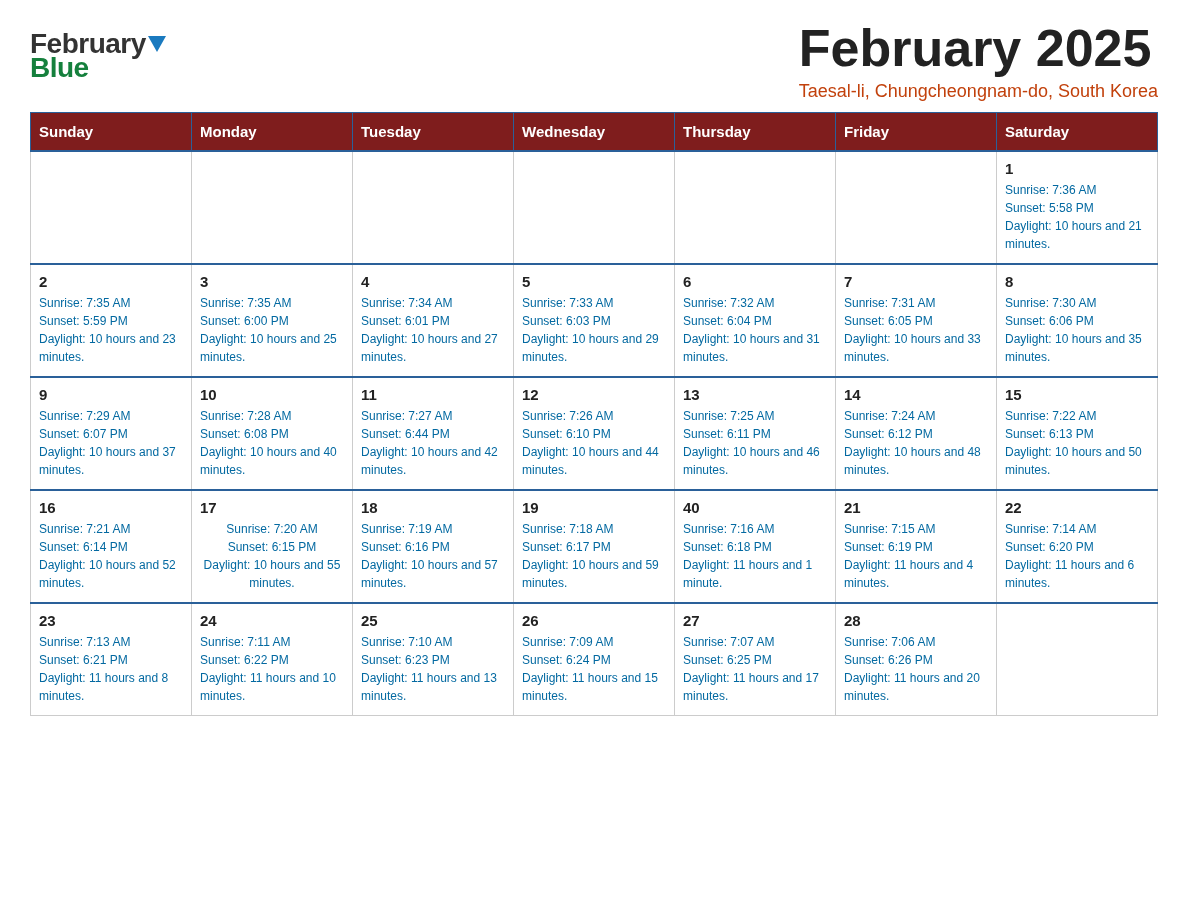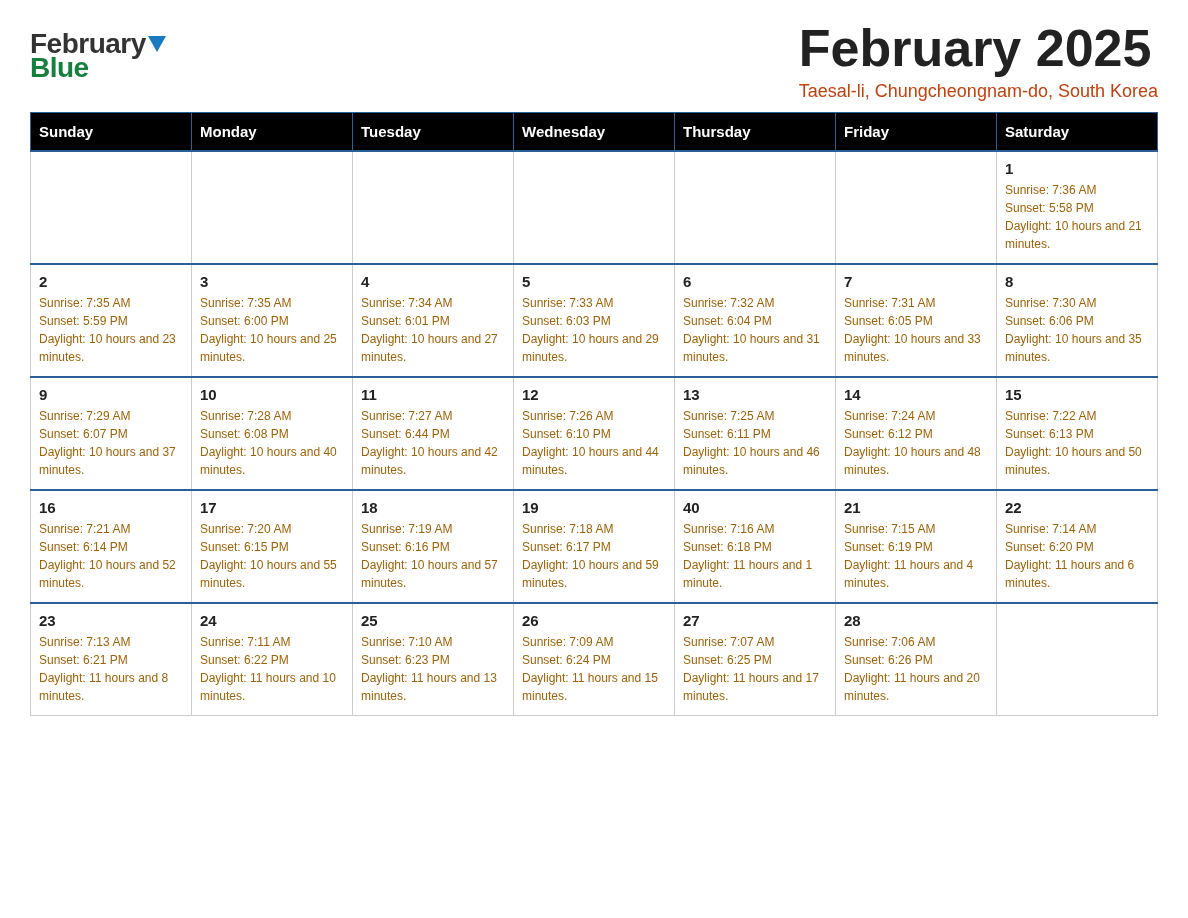--- a/index.html
+++ b/index.html
@@ -48,21 +48,21 @@
       font-size: 18px;
       color: #c2410c;
       margin-top: 4px;
     }
     .calendar-table {
       width: 100%;
       border-collapse: collapse;
       margin-top: 10px;
     }
     .calendar-table th {
-      background-color: #000000;
+      background-color: #7f1d1d;
       color: #fff;
       font-size: 15px;
       font-weight: bold;
       padding: 10px 8px;
       text-align: left;
       border: 1px solid #2a6099;
     }
     .calendar-table td {
       vertical-align: top;
       padding: 8px 8px 10px 8px;
@@ -81,21 +81,21 @@
     }
     .day-num {
       font-size: 15px;
       font-weight: bold;
       color: #222;
       display: block;
       margin-bottom: 4px;
     }
     .day-info {
       font-size: 12px;
-      color: #a16207;
+      color: #0369a1;
       line-height: 1.5;
     }
     .empty-cell {
       background: #f9f9f9;
     }
     .logo-row {
       display: flex;
       align-items: center;
     }
   </style>
@@ -237,21 +237,21 @@
       </tr>
       <tr>
         <td>
           <span class="day-num">16</span>
           <div class="day-info" style="white-space: pre-line;">Sunrise: 7:21 AM
 Sunset: 6:14 PM
 Daylight: 10 hours and 52 minutes.</div>
         </td>
         <td>
           <span class="day-num">17</span>
-          <div class="day-info" style="white-space: pre-line;">Sunrise: 7:20 AM
+          <div class="day-info" style="white-space: pre-line; text-align: center;">Sunrise: 7:20 AM
 Sunset: 6:15 PM
 Daylight: 10 hours and 55 minutes.</div>
         </td>
         <td>
           <span class="day-num">18</span>
           <div class="day-info" style="white-space: pre-line;">Sunrise: 7:19 AM
 Sunset: 6:16 PM
 Daylight: 10 hours and 57 minutes.</div>
         </td>
         <td>

